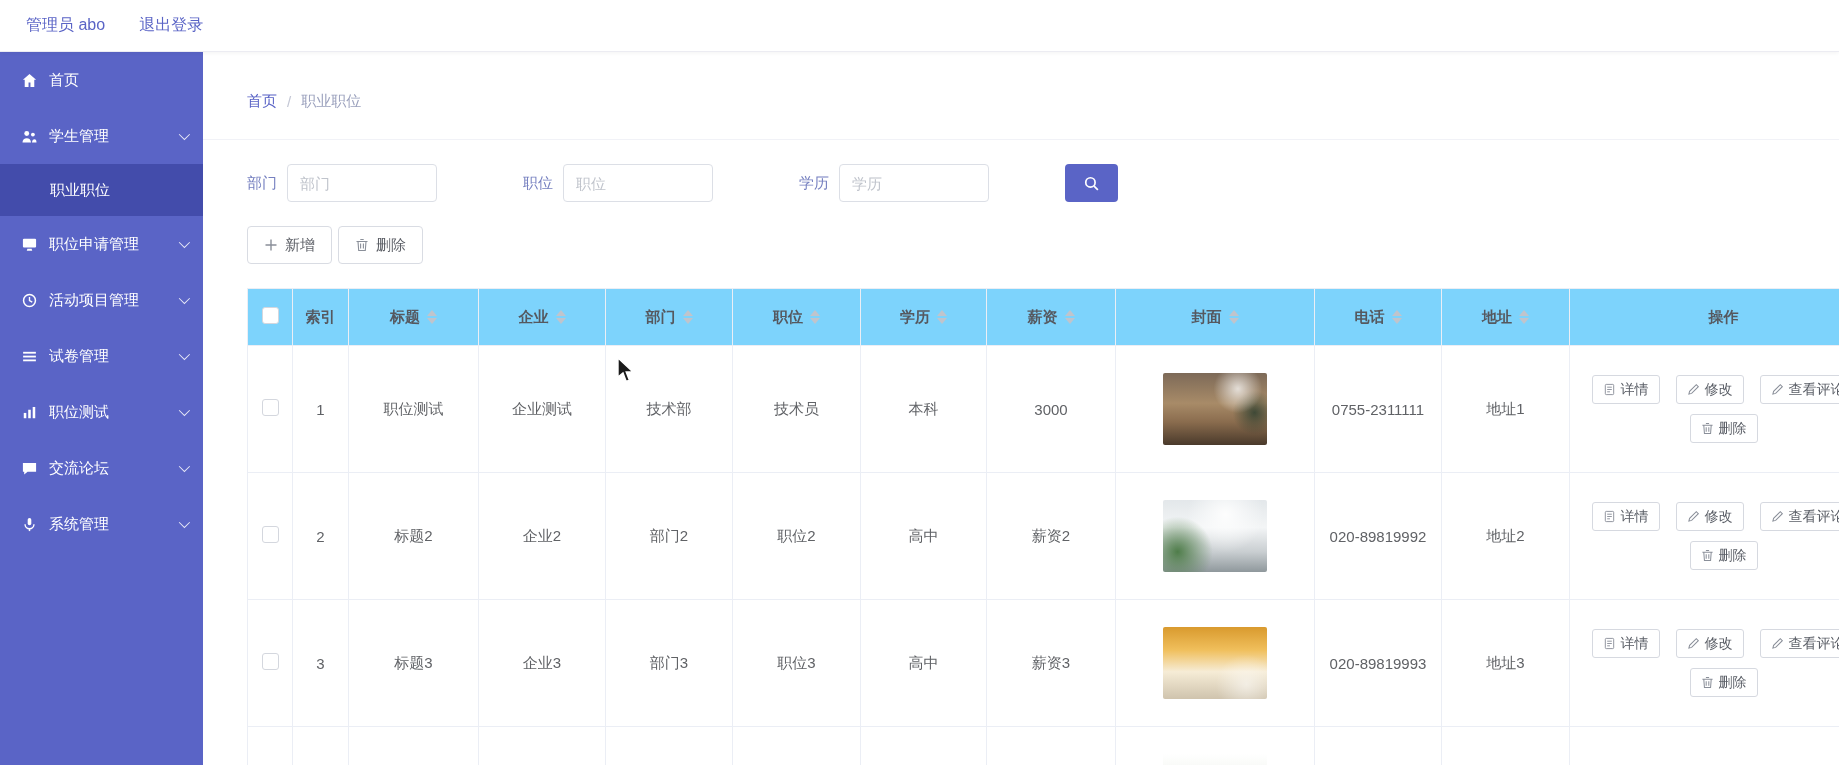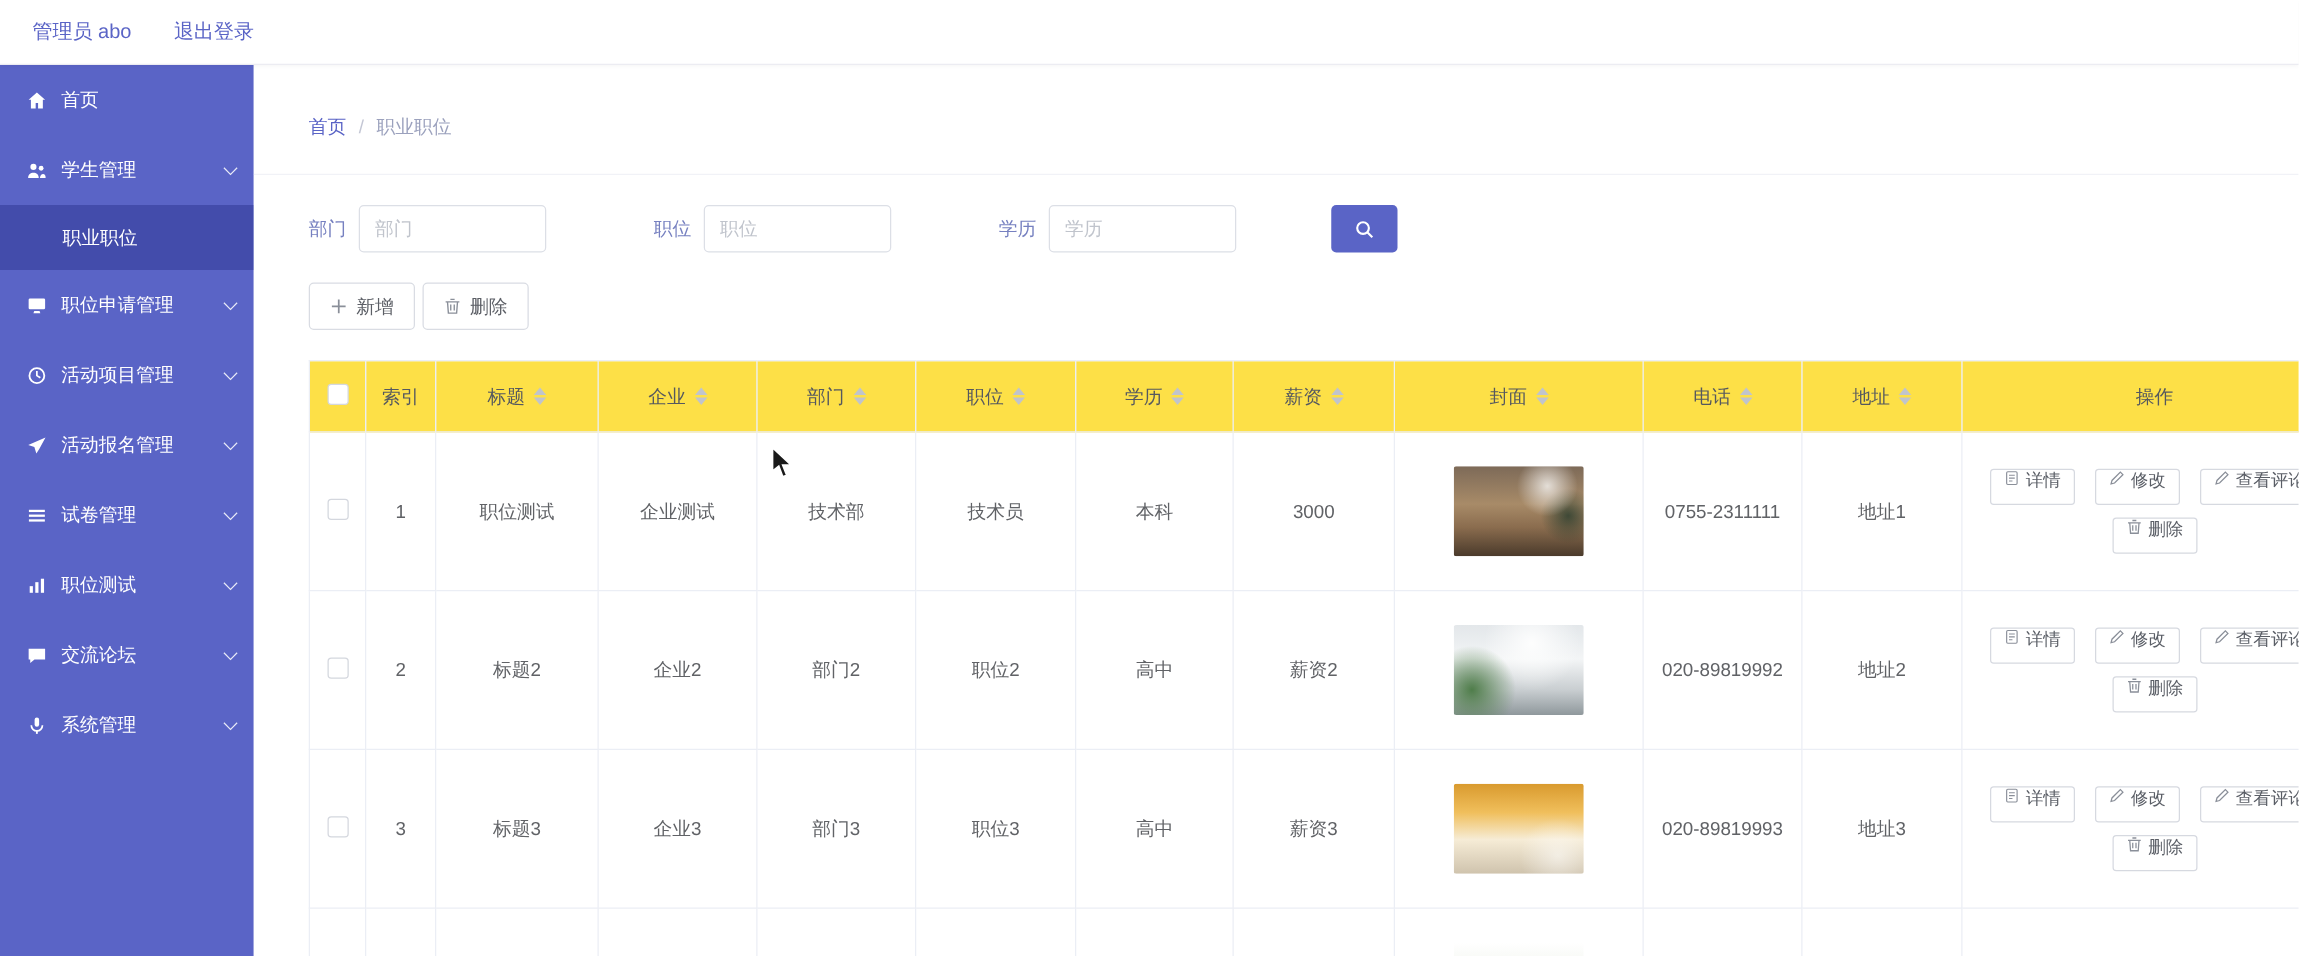--- a/index.html
+++ b/index.html
@@ -57,21 +57,21 @@
   .tool-btn { height:38px; padding:0 16px; background:#fff; border:1px solid #d9dce3;
     border-radius:4px; display:inline-flex; align-items:center; gap:7px; font-size:15px;
     color:#5c5f66; cursor:pointer; font-family:inherit; }
   .tool-btn svg { width:14px; height:14px; }
 
   
   .table-wrap { margin:24px 0 0 44px; width:1630px; }
   table { border-collapse:collapse; table-layout:fixed; width:1630px; background:#fff; }
   th, td { border:1px solid #ebeef5; font-size:15px; color:#606266; text-align:center;
     vertical-align:middle; padding:4px 6px; }
-  thead th { height:57px; background:#fde047; color:#55585f; font-weight:normal;margin-top:26px; }
+  thead th { height:57px; background:#7dd3fc; color:#55585f; font-weight:bold;margin-top:26px; }
   tbody td { height:127px; }
   .th-inner { display:inline-flex; align-items:center; justify-content:center; }
   .caret { display:inline-flex; flex-direction:column; gap:2px; margin-left:7px; cursor:pointer; }
   .caret i { width:0; height:0; border-left:5px solid transparent; border-right:5px solid transparent; }
   .caret .up { border-bottom:6px solid #c0c4cc; }
   .caret .dn { border-top:6px solid #c0c4cc; }
 
   .checkbox { width:17px; height:17px; border:1px solid #d4d7de; border-radius:3px;
     background:#fff; display:inline-block; cursor:pointer; }
 
@@ -87,21 +87,21 @@
   .cover-3 { background:
       radial-gradient(circle at 80% 80%, rgba(255,255,255,.55), rgba(255,255,255,0) 30%),
       linear-gradient(180deg,#d99a2e 0%,#f0bf5c 32%,#f6ecd6 62%,#cfc3ad 100%); }
   .cover-4 { background:
       radial-gradient(circle at 30% 90%, #7ea368, rgba(126,163,104,0) 55%),
       linear-gradient(180deg,#ffffff 0%,#eef2ea 45%,#a9c096 100%); }
 
   .ops { display:flex; flex-direction:column; gap:10px; align-items:center; }
   .ops-line { display:flex; gap:16px; justify-content:center; }
   .op-btn { height:29px; padding:0 10px; background:#fff; border:1px solid #d6d9e0;
-    border-radius:3px; display:inline-flex; gap:5px; font-size:14px;
+    border-radius:3px; display:inline-flex; align-items:center; gap:5px; font-size:14px;
     color:#5a5e66; cursor:pointer; white-space:nowrap; font-family:inherit; }
   .op-btn svg { width:13px; height:13px; }
 
   
   .fake-cursor { position:absolute; left:413px; top:305px; z-index:50; pointer-events:none; }
 </style>
 </head>
 <body>
 
 <div class="topbar">
@@ -159,29 +159,20 @@
       <span class="sicon">
         <svg viewBox="0 0 16 16">
             <circle cx="8" cy="8" r="5.6" fill="none" stroke="#fff" stroke-width="1.4"></circle>
             <path d="M8 4.6V8l2.6 1.6" fill="none" stroke="#fff" stroke-width="1.3"></path>
           </svg>
       </span>
       <span class="slabel">活动项目管理</span>
       <span class="chev down"></span>
     </div>
 
-    <div class="side-item">
-      <span class="sicon">
-        <svg viewBox="0 0 16 16" fill="#fff">
-            <path d="M14.5 1.8L1.5 7.6l4.6 1.5L7.6 14l2.2-3.4 4.7-8.8z"></path>
-          </svg>
-      </span>
-      <span class="slabel">活动报名管理</span>
-      <span class="chev down"></span>
-    </div>
 
     <div class="side-item">
       <span class="sicon">
         <svg viewBox="0 0 16 16" fill="#fff">
             <rect x="2" y="3.6" width="12" height="1.7"></rect>
             <rect x="2" y="7.2" width="12" height="1.7"></rect>
             <rect x="2" y="10.8" width="12" height="1.7"></rect>
           </svg>
       </span>
       <span class="slabel">试卷管理</span>

